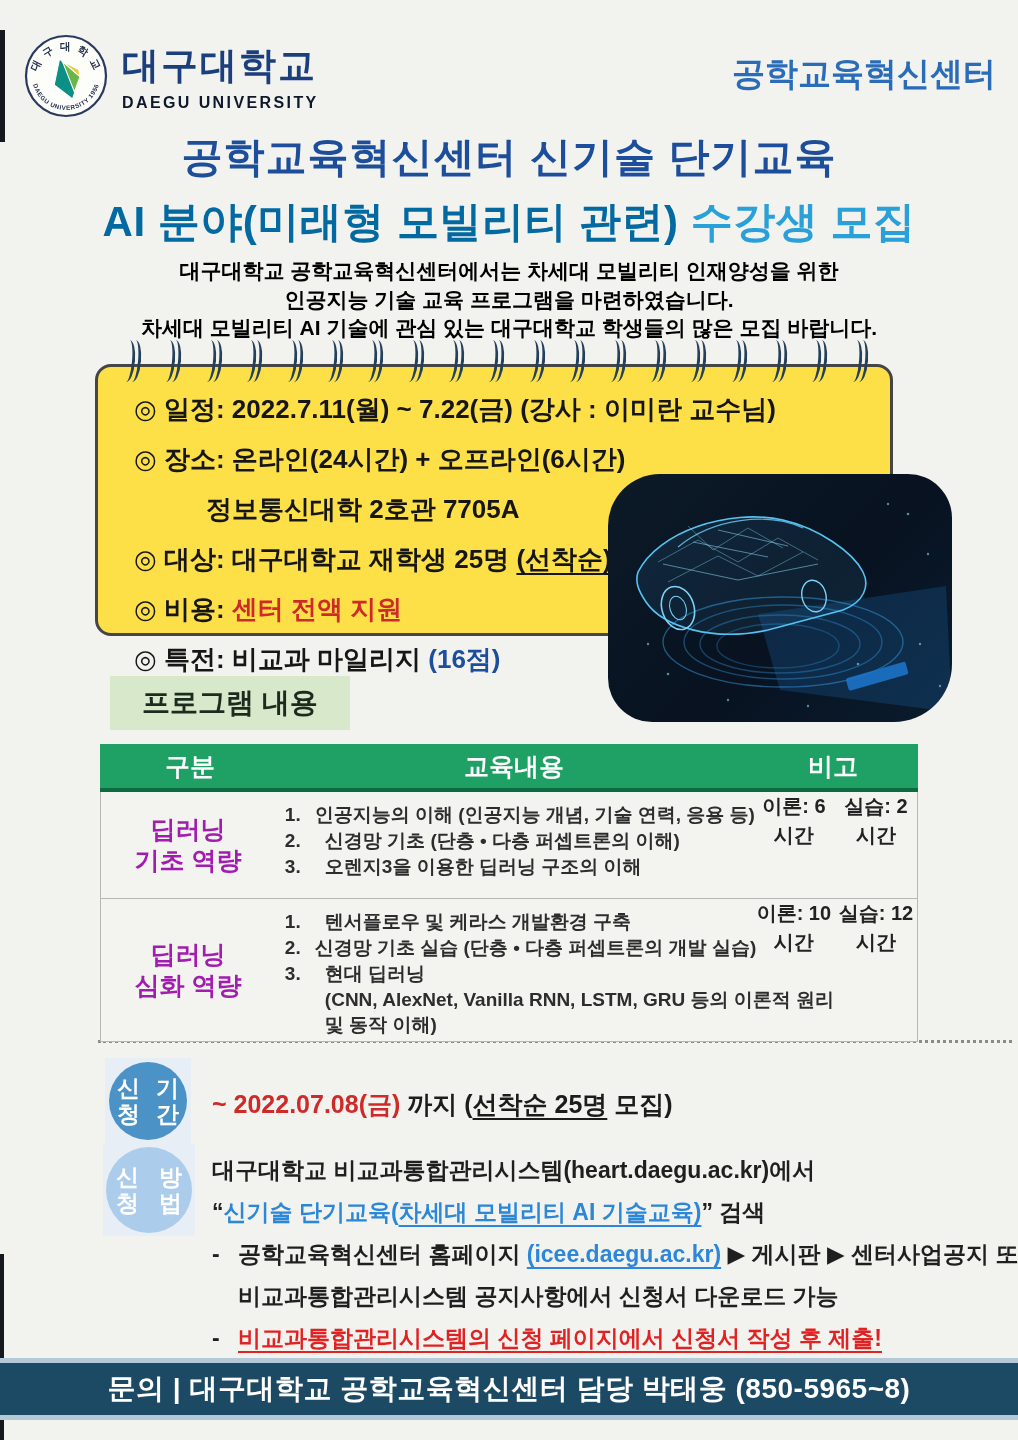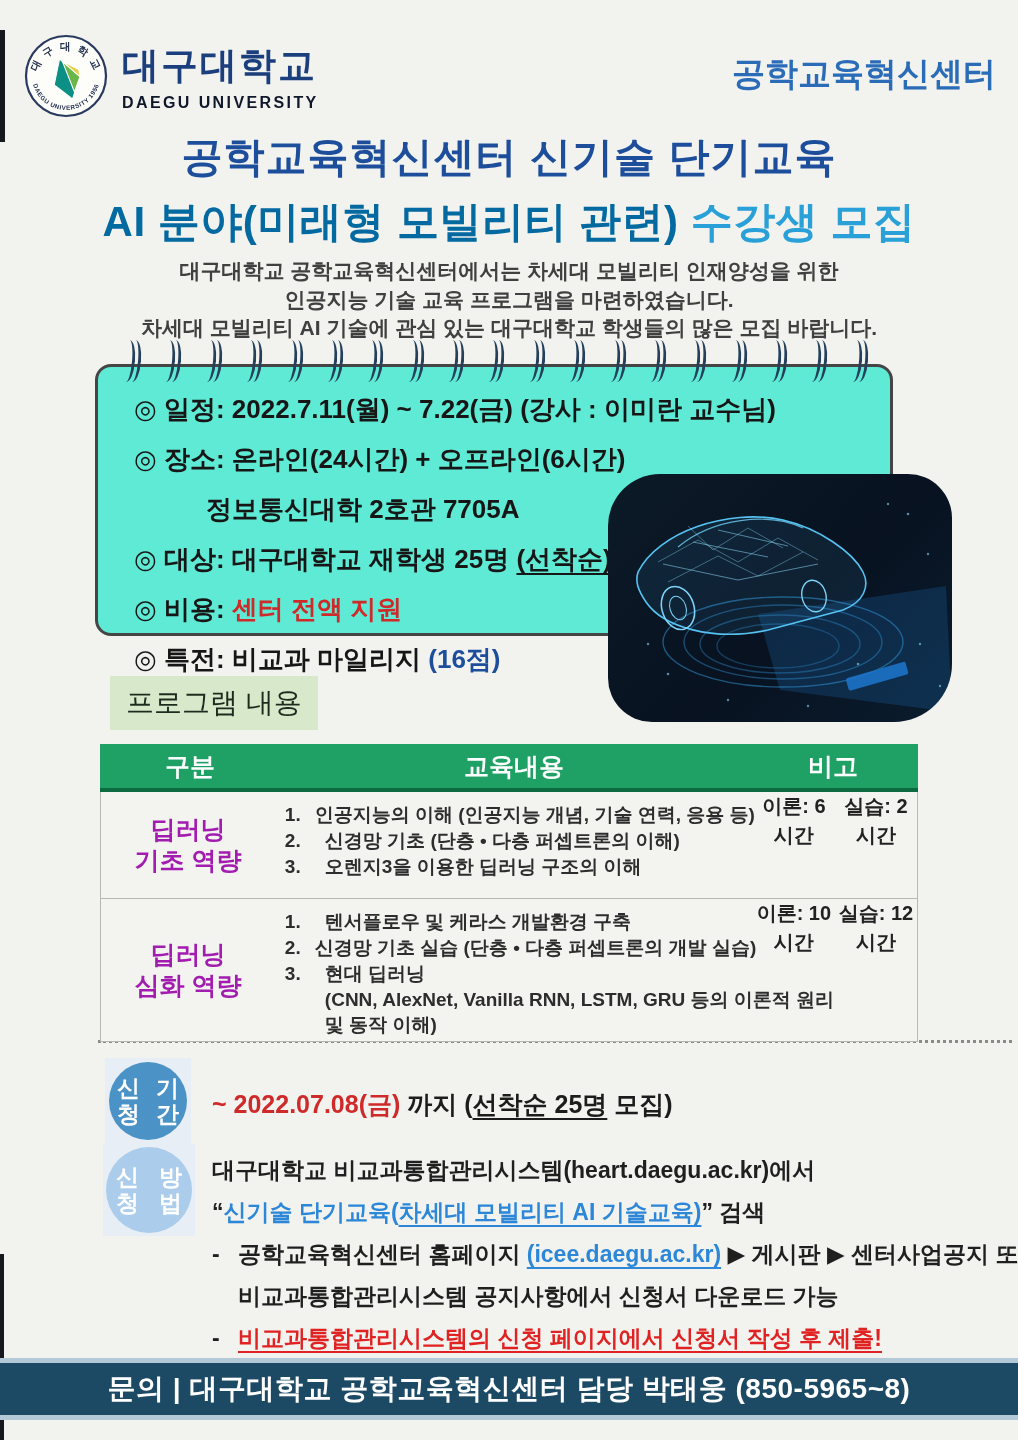--- a/index.html
+++ b/index.html
@@ -15,46 +15,46 @@
   .uni-en{font-size:16px;font-weight:700;color:#0f172a;letter-spacing:2.4px;margin-top:3px;}
   .header-right{position:absolute;right:22px;top:52px;font-size:33px;font-weight:800;color:#2a6cb8;}
   
   .title{position:absolute;top:130px;left:0;width:100%;text-align:center;}
   .title-l1{font-size:41px;font-weight:800;color:#1d4e9b;letter-spacing:1px;}
   .title-l2{font-size:42px;font-weight:800;margin-top:9px;letter-spacing:0.5px;}
   .t-green{color:#0369a1;}
   .t-cyan{color:#2aa0d8;}
   
   .intro{position:absolute;top:257px;left:0;width:100%;text-align:center;
-         font-size:21px;font-weight:700;color:#404040;line-height:28.5px;}
+         font-size:21px;font-weight:700;color:#000000;line-height:28.5px;}
   
   .info-box{position:absolute;left:95px;top:364px;width:792px;height:266px;
-            border:3px solid #454545;border-radius:16px;background:#5eead4;z-index:1;}
+            border:3px solid #454545;border-radius:16px;background:#fde047;z-index:1;}
   .spirals{position:absolute;left:22px;right:26px;top:-27px;height:46px;
            display:flex;justify-content:space-between;z-index:4;}
   .sp{position:relative;width:17px;height:44px;}
   .sp::before,.sp::after{content:"";position:absolute;top:0;height:42px;width:12px;
     border-right:3.2px solid #24405a;border-radius:48%;transform:rotate(5deg);}
   .sp::before{left:0;}
   .sp::after{left:6px;}
   .ib-lines{padding:25px 0 0 36px;}
   .ib-line{font-size:26px;font-weight:800;color:#161616;margin-bottom:15px;white-space:nowrap;}
   .ib-sub{margin-left:72px;}
   .red-text{color:#cf2a2a;}
   .blue-text{color:#1d4e9b;}
   .u{text-decoration:underline;text-underline-offset:5px;text-decoration-thickness:2px;}
   
   .car-panel{position:absolute;left:608px;top:474px;width:344px;height:248px;z-index:3;
              border-radius:52px 44px 58px 44px;overflow:hidden;
              background:linear-gradient(135deg,#0c1a28 0%,#081220 55%,#0a1c2e 100%);}
   .car-panel svg{display:block;width:100%;height:100%;}
   
   .prog-label{position:absolute;left:110px;top:676px;display:inline-block;
-              background:#d8e8cb;color:#1b2b1e;font-size:28px;font-weight:400;
-              padding:8px 16px;z-index:1;}
+              background:#d8e8cb;color:#1b2b1e;font-size:28px;font-weight:700;
+              padding:8px 32px;z-index:1;}
   .table{position:absolute;left:100px;top:744px;width:818px;z-index:1;}
   .th{display:flex;height:44px;align-items:center;background:#1fa065;
       border-bottom:4px solid #0c6b41;color:#fff;font-size:25px;font-weight:800;}
   .c1{width:180px;text-align:center;}
   .c2{width:468px;text-align:center;}
   .c3{width:170px;text-align:center;}
   .tr{display:flex;border:1.5px solid #b7b7b4;border-top:none;background:#f3f3f0;}
   .tr-1{height:106px;}
   .tr-2{height:142px;}
   .tr .c1{display:flex;flex-direction:column;justify-content:center;

